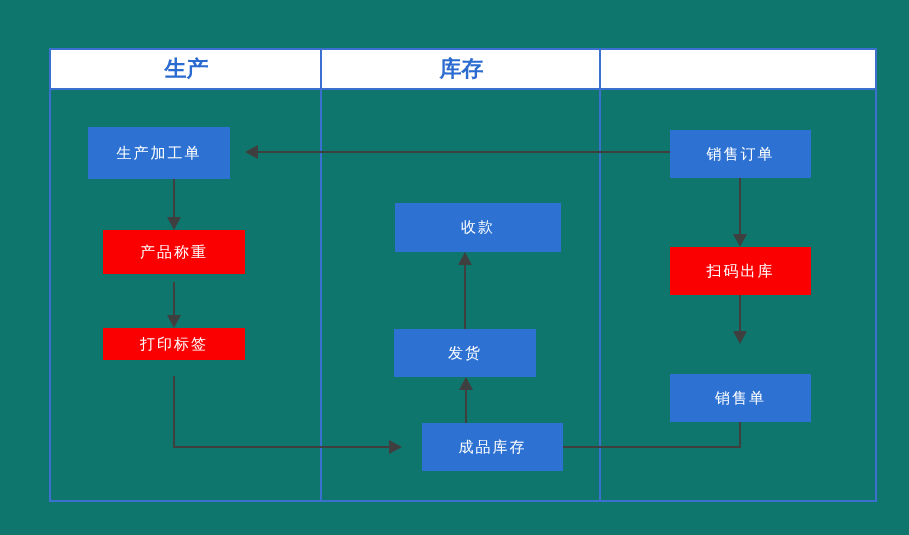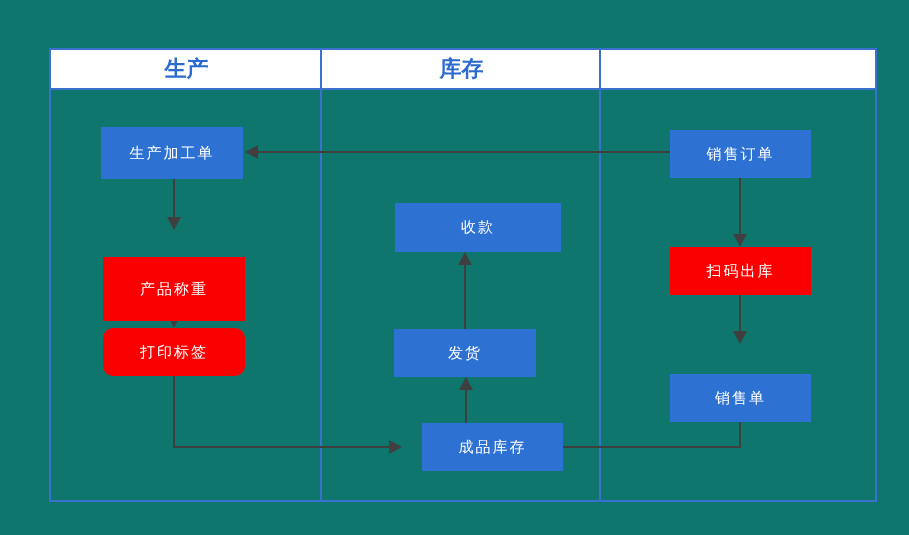--- a/index.html
+++ b/index.html
@@ -93,25 +93,25 @@
 
   <div class="lane-table">
     <div class="lane-header-row">
       <div class="lane-header-cell c1">生产</div>
       <div class="lane-header-cell c2">库存</div>
     </div>
     <div class="lane-divider d1"></div>
     <div class="lane-divider d2"></div>
   </div>
 
-  <div class="node" style="left: 101px; top: 127px; width: 142px; height: 52px; background-color: rgb(45, 114, 211);">生产加工单</div>
+  <div class="node" style="left: 88px; top: 127px; width: 142px; height: 52px; background-color: rgb(45, 114, 211);">生产加工单</div>
 
-  <div class="node" style="left: 103px; top: 230px; width: 142px; height: 64px; background-color: rgb(251, 0, 0); margin-top: 27px;">产品称重</div>
+  <div class="node" style="left: 103px; top: 230px; width: 142px; height: 44px; background-color: rgb(251, 0, 0);">产品称重</div>
 
-  <div class="node" style="left: 103px; top: 328px; width: 142px; height: 48px; background-color: rgb(251, 0, 0); border-radius: 10px;">打印标签</div>
+  <div class="node" style="left: 103px; top: 328px; width: 142px; height: 32px; background-color: rgb(251, 0, 0);">打印标签</div>
 
   <div class="node" style="left: 395px; top: 203px; width: 166px; height: 49px; background-color: rgb(45, 114, 211);">收款</div>
 
   <div class="node" style="left: 394px; top: 329px; width: 142px; height: 48px; background-color: rgb(45, 114, 211);">发货</div>
 
   <div class="node" style="left: 422px; top: 423px; width: 141px; height: 48px; background-color: rgb(45, 114, 211);">成品库存</div>
 
   <div class="node" style="left: 670px; top: 130px; width: 141px; height: 48px; background-color: rgb(45, 114, 211);">销售订单</div>
 
   <div class="node" style="left: 670px; top: 247px; width: 141px; height: 48px; background-color: rgb(251, 0, 0);">扫码出库</div>

